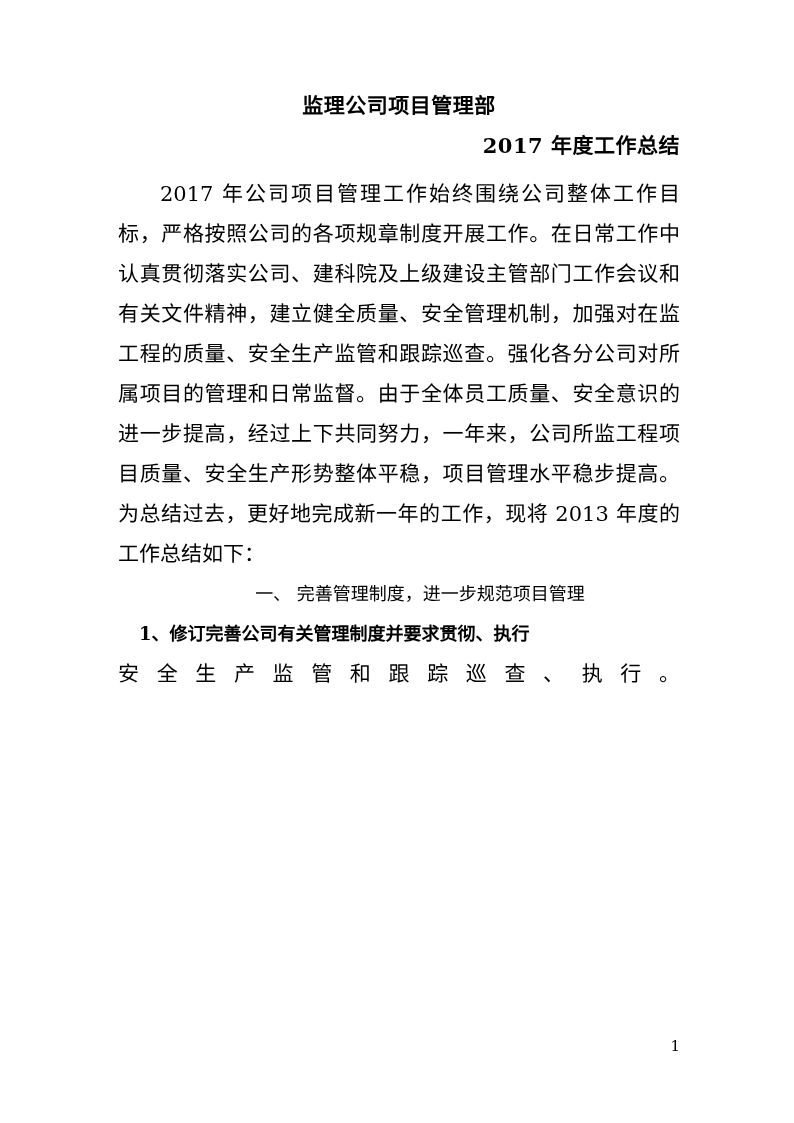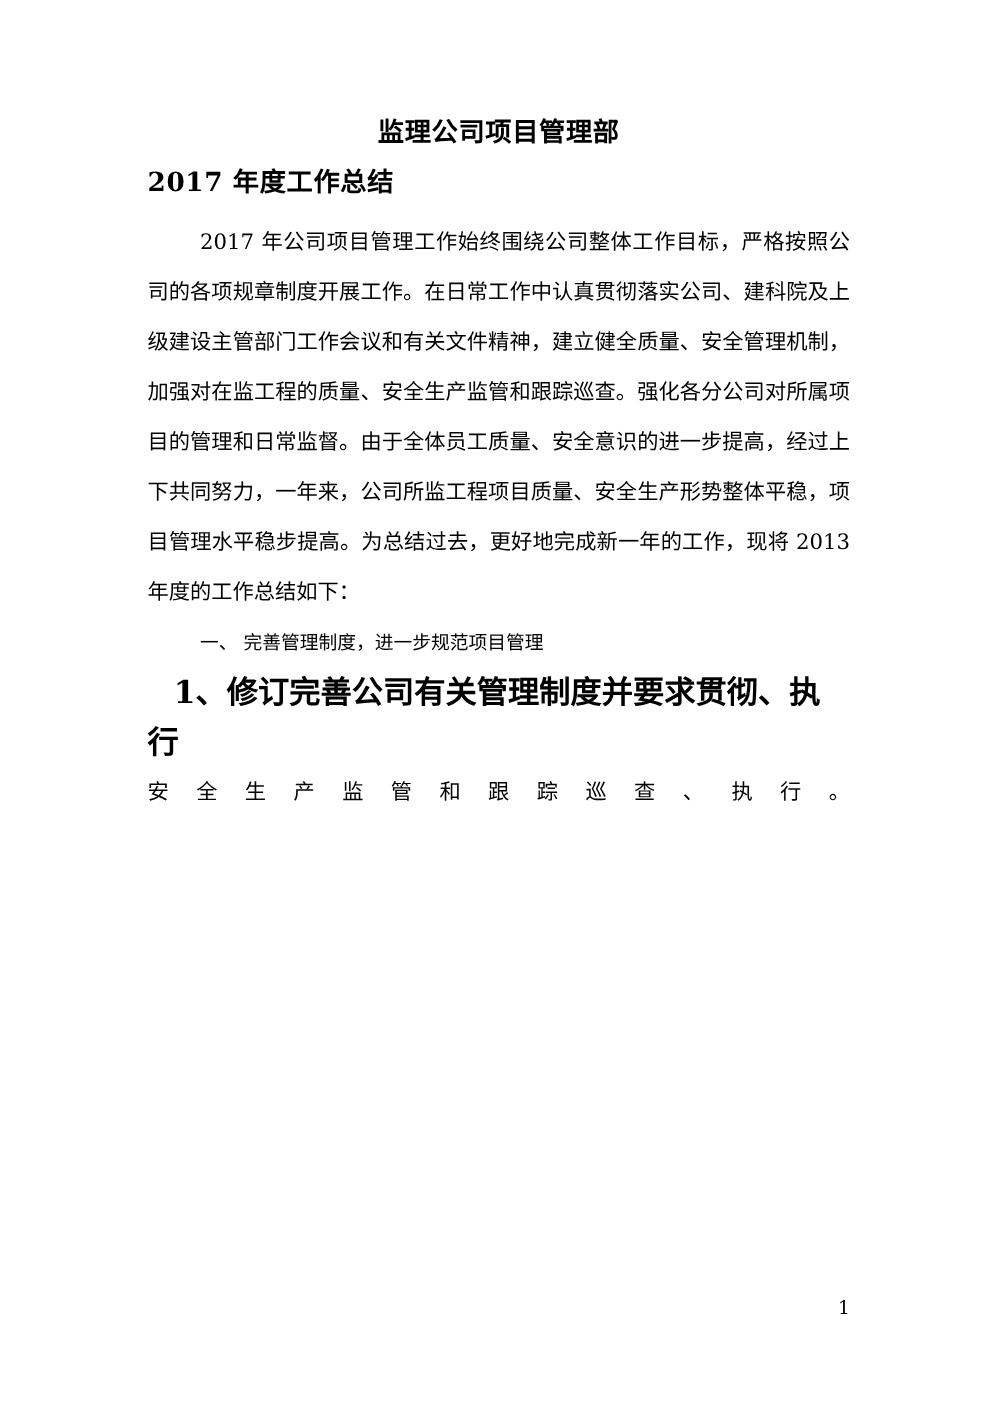--- a/index.html
+++ b/index.html
@@ -38,55 +38,56 @@
   
   .doc-title {
     text-align: center;
     font-weight: bold;
     font-size: 21px;
     line-height: 40px;
     letter-spacing: 0.5px;
     margin: 0;
   }
   .doc-subtitle {
-    text-align: left;
+    text-align: right;
     font-weight: bold;
     font-size: 21px;
     line-height: 40px;
     letter-spacing: 0.5px;
     margin: 0 0 8px 0;
   }
 
   
   .para {
-    font-size: 17px;
+    font-size: 21px;
     line-height: 40px;
     text-align: justify;
     text-justify: inter-character;
     text-align-last: left;
     margin: 0;
     letter-spacing: 0;
     word-break: break-all;
   }
   .para.indent2 {
     text-indent: 42px;
   }
   .para.bold {
     font-weight: bold;
   }
 
   .heading-1 {
-    font-size: 15px;
+    font-size: 18px;
     line-height: 40px;
     margin: 0;
     text-indent: 42px;
     font-weight: normal;
+    text-align: center;
   }
   .heading-2 {
-    font-size: 25px;
+    font-size: 18px;
     line-height: 40px;
     margin: 0;
     text-indent: 21px;
     font-weight: bold;
   }
 
   
   .para.stretch-last {
     text-align: justify;
     text-align-last: justify;

